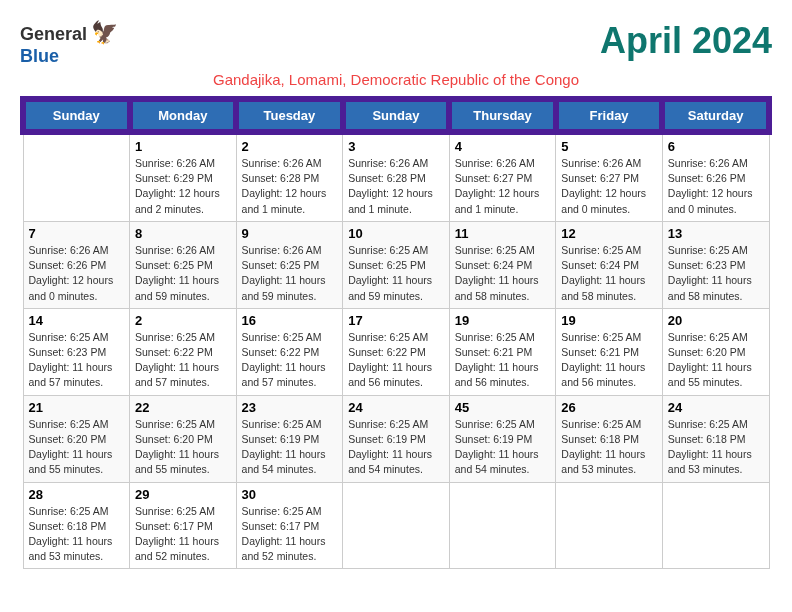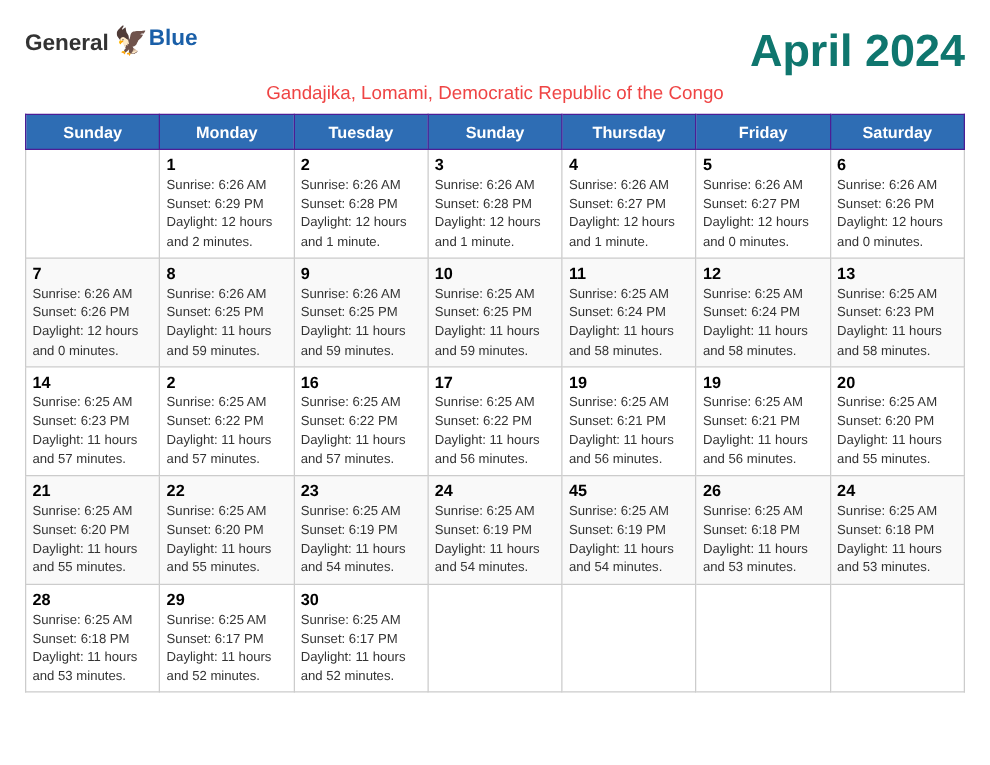--- a/index.html
+++ b/index.html
@@ -11,21 +11,21 @@
       padding: 20px;
     }
     .header {
       display: flex;
       justify-content: space-between;
       align-items: flex-start;
       margin-bottom: 4px;
     }
     .logo {
       display: flex;
-      flex-direction: row;
+      flex-direction: column;
       align-items: flex-start;
     }
     .logo-general {
       font-size: 18px;
       font-weight: bold;
       color: #333;
     }
     .logo-blue {
       font-size: 18px;
       font-weight: bold;
@@ -57,21 +57,21 @@
       width: 100%;
       border-collapse: collapse;
       font-size: 11px;
     }
     thead tr th {
       background-color: #2e6db4;
       color: #fff;
       text-align: center;
       padding: 6px 4px;
       font-size: 13px;
-      border: 1px solid #4c1d95;
+      border: 6px solid #4c1d95;
     }
     tbody tr td {
       border: 1px solid #ccc;
       vertical-align: top;
       padding: 4px 5px;
       width: 107px;
       min-height: 70px;
       background: #fff;
     }
     tbody tr:nth-child(even) td {

